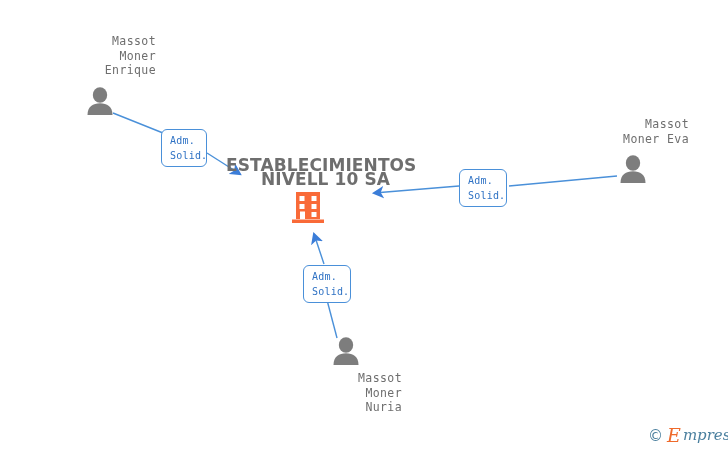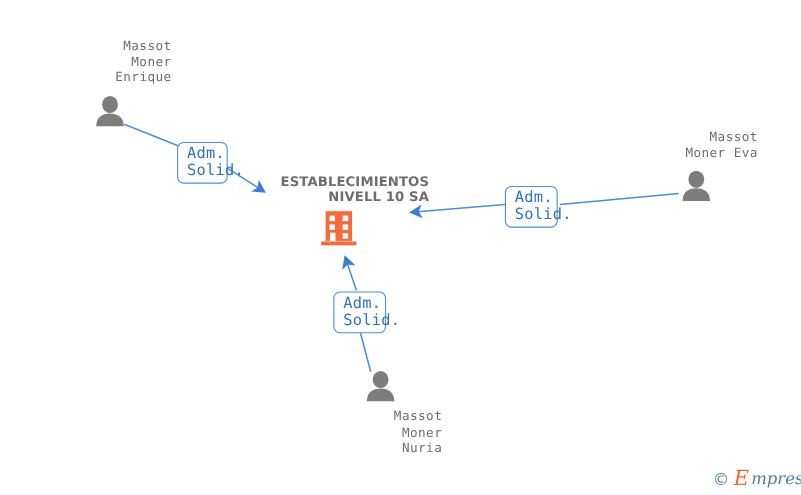--- a/index.html
+++ b/index.html
@@ -20,39 +20,39 @@
     color:#6e6e6e;
     font-size:11.5px;
     line-height:14.5px;
     letter-spacing:0.4px;
     white-space:pre-line;
     font-family:"DejaVu Sans Mono", monospace;
   }
   .company-label{
     color:#6e6e6e;
     font-weight:bold;
-    font-size:12px;
+    font-size:17px;
     line-height:14px;
     letter-spacing:0.1px;
     white-space:pre-line;
     font-family:"DejaVu Sans", sans-serif;
   }
   .person-icon{display:block;margin:0 auto;}
   .company-icon{display:block;margin:0 auto;}
 
   
   .rel-badge{
     position:absolute;
     box-sizing:border-box;
     border:1.5px solid #4a90d9;
     border-radius:6px;
     background:#ffffff;
     color:#2f72c4;
     font-family:"DejaVu Sans Mono", monospace;
-    font-size:14px;
+    font-size:10px;
     line-height:15px;
     padding:3px 7px 3px 8px;
     text-align:left;
     white-space:pre-line;
     letter-spacing:0.2px;
     z-index:5;
   }
 
   
   .watermark{

